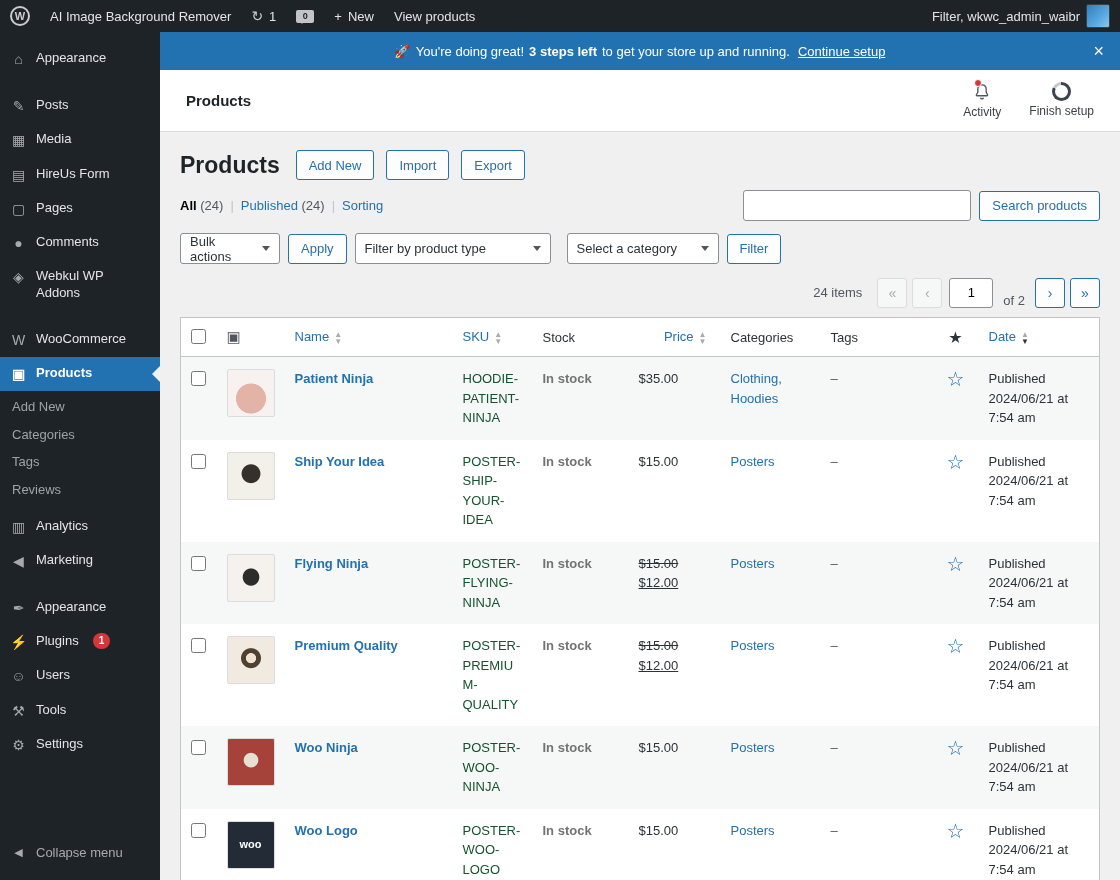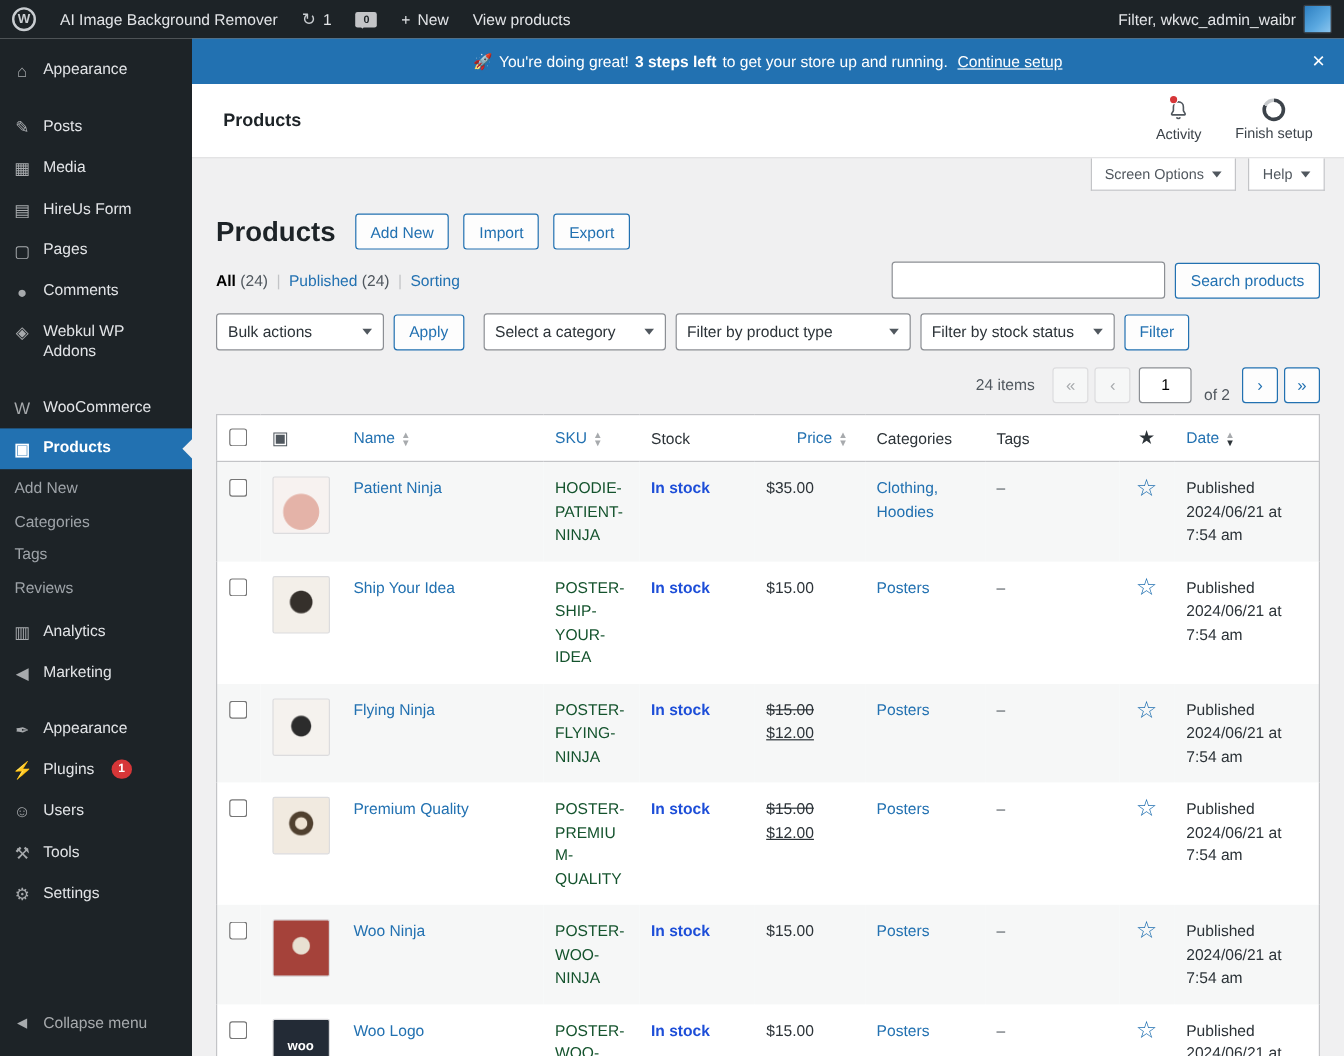--- a/index.html
+++ b/index.html
@@ -67,21 +67,21 @@
   .views{display:flex;gap:7px;align-items:center;font-size:13px}
   .views .current{color:#000;font-weight:600}
   .views a{color:#2271b1}
   .views .count{color:#50575e}
   .views .vsep{color:#c3c4c7}
   .search-box{display:flex;gap:8px;align-items:center}
   .search-input{width:228px;height:31px;border:1px solid #8c8f94;border-radius:3px;background:#fff;padding:0 8px;font-size:13px;font-family:"Liberation Sans",sans-serif}
 
   .filter-row{display:flex;gap:8px;align-items:center}
   .select{height:31px;border:1px solid #8c8f94;border-radius:3px;background:#fff;display:flex;align-items:center;justify-content:space-between;gap:8px;padding:0 9px;font-size:13px;color:#2c3338;cursor:pointer}
-  .w-bulk{width:140px}.w-cat{width:152px}.w-type{width:196px}.w-stock{width:162px}
+  .w-bulk{width:100px}.w-cat{width:152px}.w-type{width:196px}.w-stock{width:162px}
 
   .tablenav{display:flex;justify-content:flex-end;align-items:center;gap:5px;margin:13px 0 9px;font-size:13px;color:#50575e}
   .displaying-num{margin-right:10px}
   .pg-btn{min-width:30px;height:30px;border:1px solid #2271b1;color:#2271b1;background:#fdfdfd;display:flex;align-items:center;justify-content:center;border-radius:3px;font-size:14px;cursor:pointer}
   .pg-btn.disabled{border-color:#dcdcde;color:#a7aaad;background:#f6f7f7;cursor:default}
   .pg-input{width:44px;height:30px;border:1px solid #8c8f94;border-radius:3px;text-align:center;font-size:13px;margin:0 2px;font-family:"Liberation Sans",sans-serif}
   .pg-of{margin:16px 5px 0 3px}
 
   
   table.products{width:100%;border-collapse:collapse;background:#fff;border:1px solid #c3c4c7;font-size:13px}
@@ -89,23 +89,23 @@
   th .label-link{color:#2271b1;cursor:pointer}
   .sort-arrows{display:inline-flex;flex-direction:column;margin-left:5px;vertical-align:middle}
   .sort-arrows span{font-size:8px;line-height:7px;color:#a7aaad}
   .sort-arrows .active{color:#2c3338}
   .img-icon{font-size:15px;color:#50575e}
   .star-h{font-size:16px;color:#2c3338}
   tbody tr:nth-child(odd){background:#f6f7f7}
   tbody td{padding:12px 10px;vertical-align:top;color:#2c3338;line-height:1.5}
   .thumb{width:48px;height:48px;border:1px solid #dcdcde;border-radius:2px;display:flex;align-items:center;justify-content:center;cursor:pointer}
   .thumb-label{color:#fff;font-size:11px;font-weight:700}
-  .pname{color:#2271b1;font-weight:400}
+  .pname{color:#2271b1;font-weight:700}
   .sku-cell{overflow-wrap:anywhere;color:#14532d}
-  .instock{color:#1d4ed8;font-weight:600}
+  .instock{color:#737373;font-weight:600}
   td.price-cell{text-align:left;padding-right:14px}
   th.price-th{text-align:right;padding-right:14px}
   .price-reg{display:block}
   .price-del{display:block;text-decoration:line-through;color:#2c3338}
   .price-ins{display:block;text-decoration:underline}
   .cat-link{color:#2271b1}
   .tags-cell{color:#50575e}
   td.star-cell{text-align:center}
   .star{font-size:20px;color:#2271b1;cursor:pointer;line-height:1}
   .date-cell div{color:#2c3338}
@@ -251,30 +251,20 @@
           </span>
           <span>Activity</span>
         </div>
         <div class="wc-tool">
           <span class="setup-ring"></span>
           <span>Finish setup</span>
         </div>
       </div>
     </div>
 
-    <div class="meta-tabs">
-      <div class="meta-tab">
-        <span>Screen Options</span>
-        <span class="caret"></span>
-      </div>
-      <div class="meta-tab">
-        <span>Help</span>
-        <span class="caret"></span>
-      </div>
-    </div>
 
     <div class="content">
       <div class="title-row">
         <h1 class="page-title">Products</h1>
         <a class="btn">Add New</a>
         <a class="btn">Import</a>
         <a class="btn">Export</a>
       </div>
 
       <div class="views-search">
@@ -290,30 +280,26 @@
           <a class="btn">Search products</a>
         </div>
       </div>
 
       <div class="filter-row">
         <div class="select w-bulk">
           <span>Bulk actions</span>
           <span class="caret"></span>
         </div>
         <a class="btn">Apply</a>
-        <div class="select w-cat" style="margin-left:8px">
-          <span>Select a category</span>
-          <span class="caret"></span>
-        </div>
         <div class="select w-type">
           <span>Filter by product type</span>
           <span class="caret"></span>
         </div>
-        <div class="select w-stock">
-          <span>Filter by stock status</span>
+        <div class="select w-cat" style="margin-left:8px">
+          <span>Select a category</span>
           <span class="caret"></span>
         </div>
         <a class="btn">Filter</a>
       </div>
 
       <div class="tablenav">
         <span class="displaying-num">24 items</span>
         <span class="pg-btn disabled">«</span>
         <span class="pg-btn disabled">‹</span>
         <input class="pg-input" value="1" style="">

